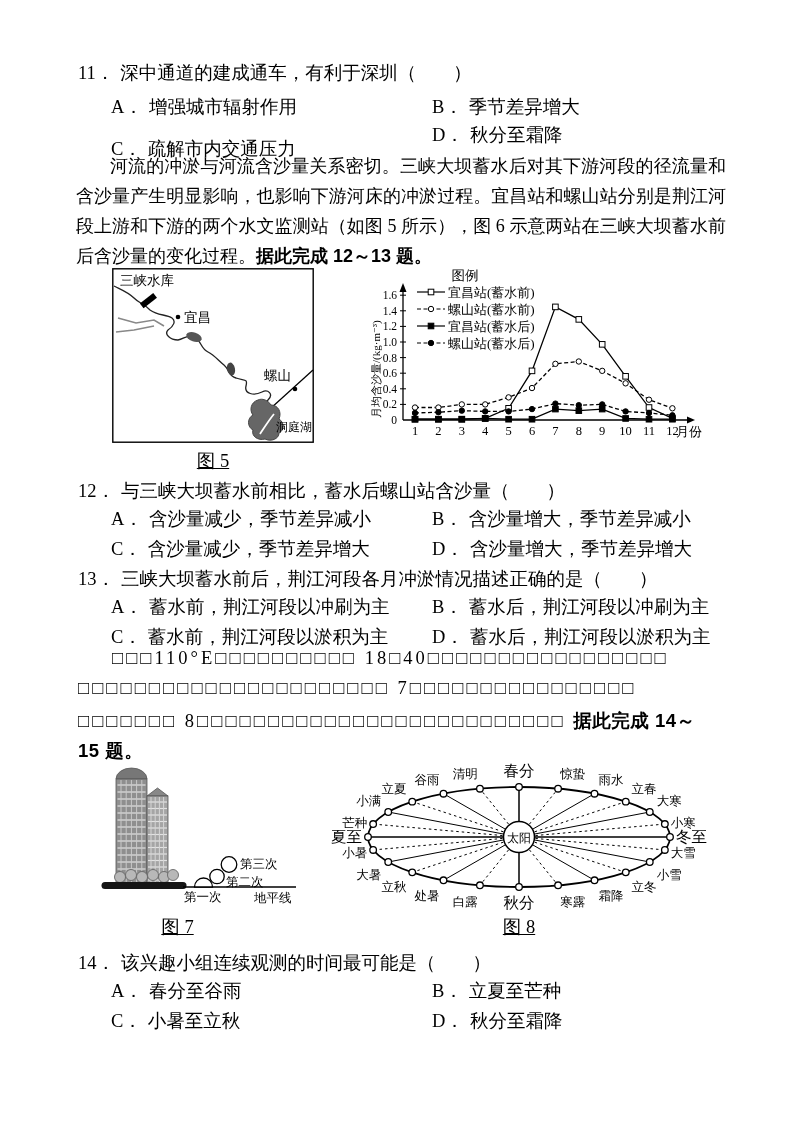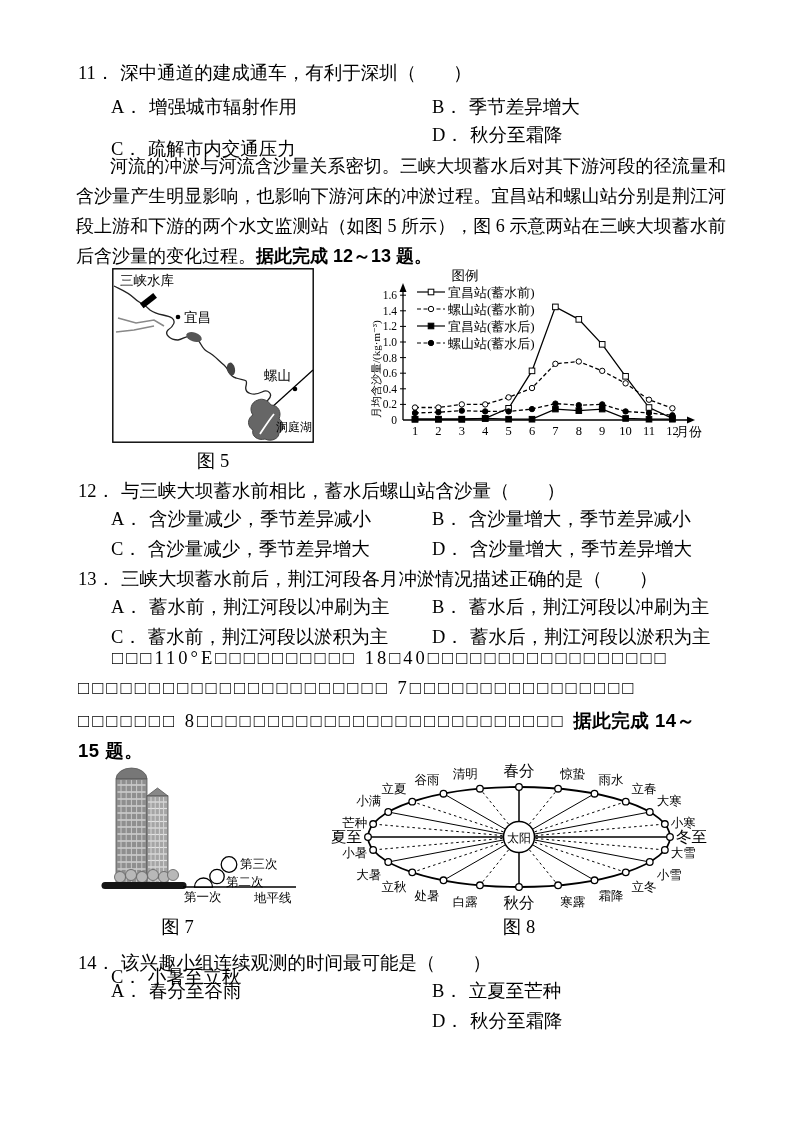--- a/index.html
+++ b/index.html
@@ -9,21 +9,21 @@
   .qline{left:78px;width:650px;white-space:nowrap;}
   .qnum{margin-right:6px;}
   .optA{left:111px;}
   .optB{left:432px;}
   .opt .lab{margin-right:6px;}
   .para{left:76px;width:650px;line-height:30px;text-align:justify;font-size:18px;}
   .indent{text-indent:34px;}
   .bi{font-family:"Liberation Sans","DejaVu Sans",sans-serif;font-weight:700;}
   .tofu{left:78px;width:652px;white-space:nowrap;font-size:18.5px;letter-spacing:3px;}
   .tofu .bi{letter-spacing:0.5px;margin-top:28px;}
-  .cap{text-align:center;font-size:18.5px;}
+  .cap{text-align:center;font-size:18.5px;text-decoration:underline;}
   svg text{font-family:"Liberation Serif","DejaVu Serif",serif;fill:#000;}
 </style>
 </head>
 <body>
 
 <div class="page">
 
   <div class="abs qline" style="top:60px">
     <span class="qnum">11．</span><span>深中通道的建成通车，有利于深圳（　　）</span>
   </div>
@@ -335,16 +335,16 @@
       <text x="109.49999999999993" y="28.770526580502576" text-anchor="end" font-size="12.5">谷雨</text>
       <text x="147.84777182869908" y="22.976302075234052" text-anchor="end" font-size="12.5">清明</text>
     </svg>
   <div class="abs cap" style="left:419px;top:914px;width:200px">图 8</div>
 
   <div class="abs qline" style="top:950px">
     <span class="qnum">14．</span><span>该兴趣小组连续观测的时间最可能是（　　）</span>
   </div>
   <div class="abs opt optA" style="top:978px"><span class="lab">A．</span><span>春分至谷雨</span></div>
   <div class="abs opt optB" style="top:978px"><span class="lab">B．</span><span>立夏至芒种</span></div>
-  <div class="abs opt optA" style="top:964px"><span class="lab">C．</span><span>小暑至立秋</span></div>
+  <div class="abs opt optA" style="top:1008px"><span class="lab">C．</span><span>小暑至立秋</span></div>
   <div class="abs opt optB" style="top:1008px"><span class="lab">D．</span><span>秋分至霜降</span></div>
 
 </div>
 
 </body></html>

